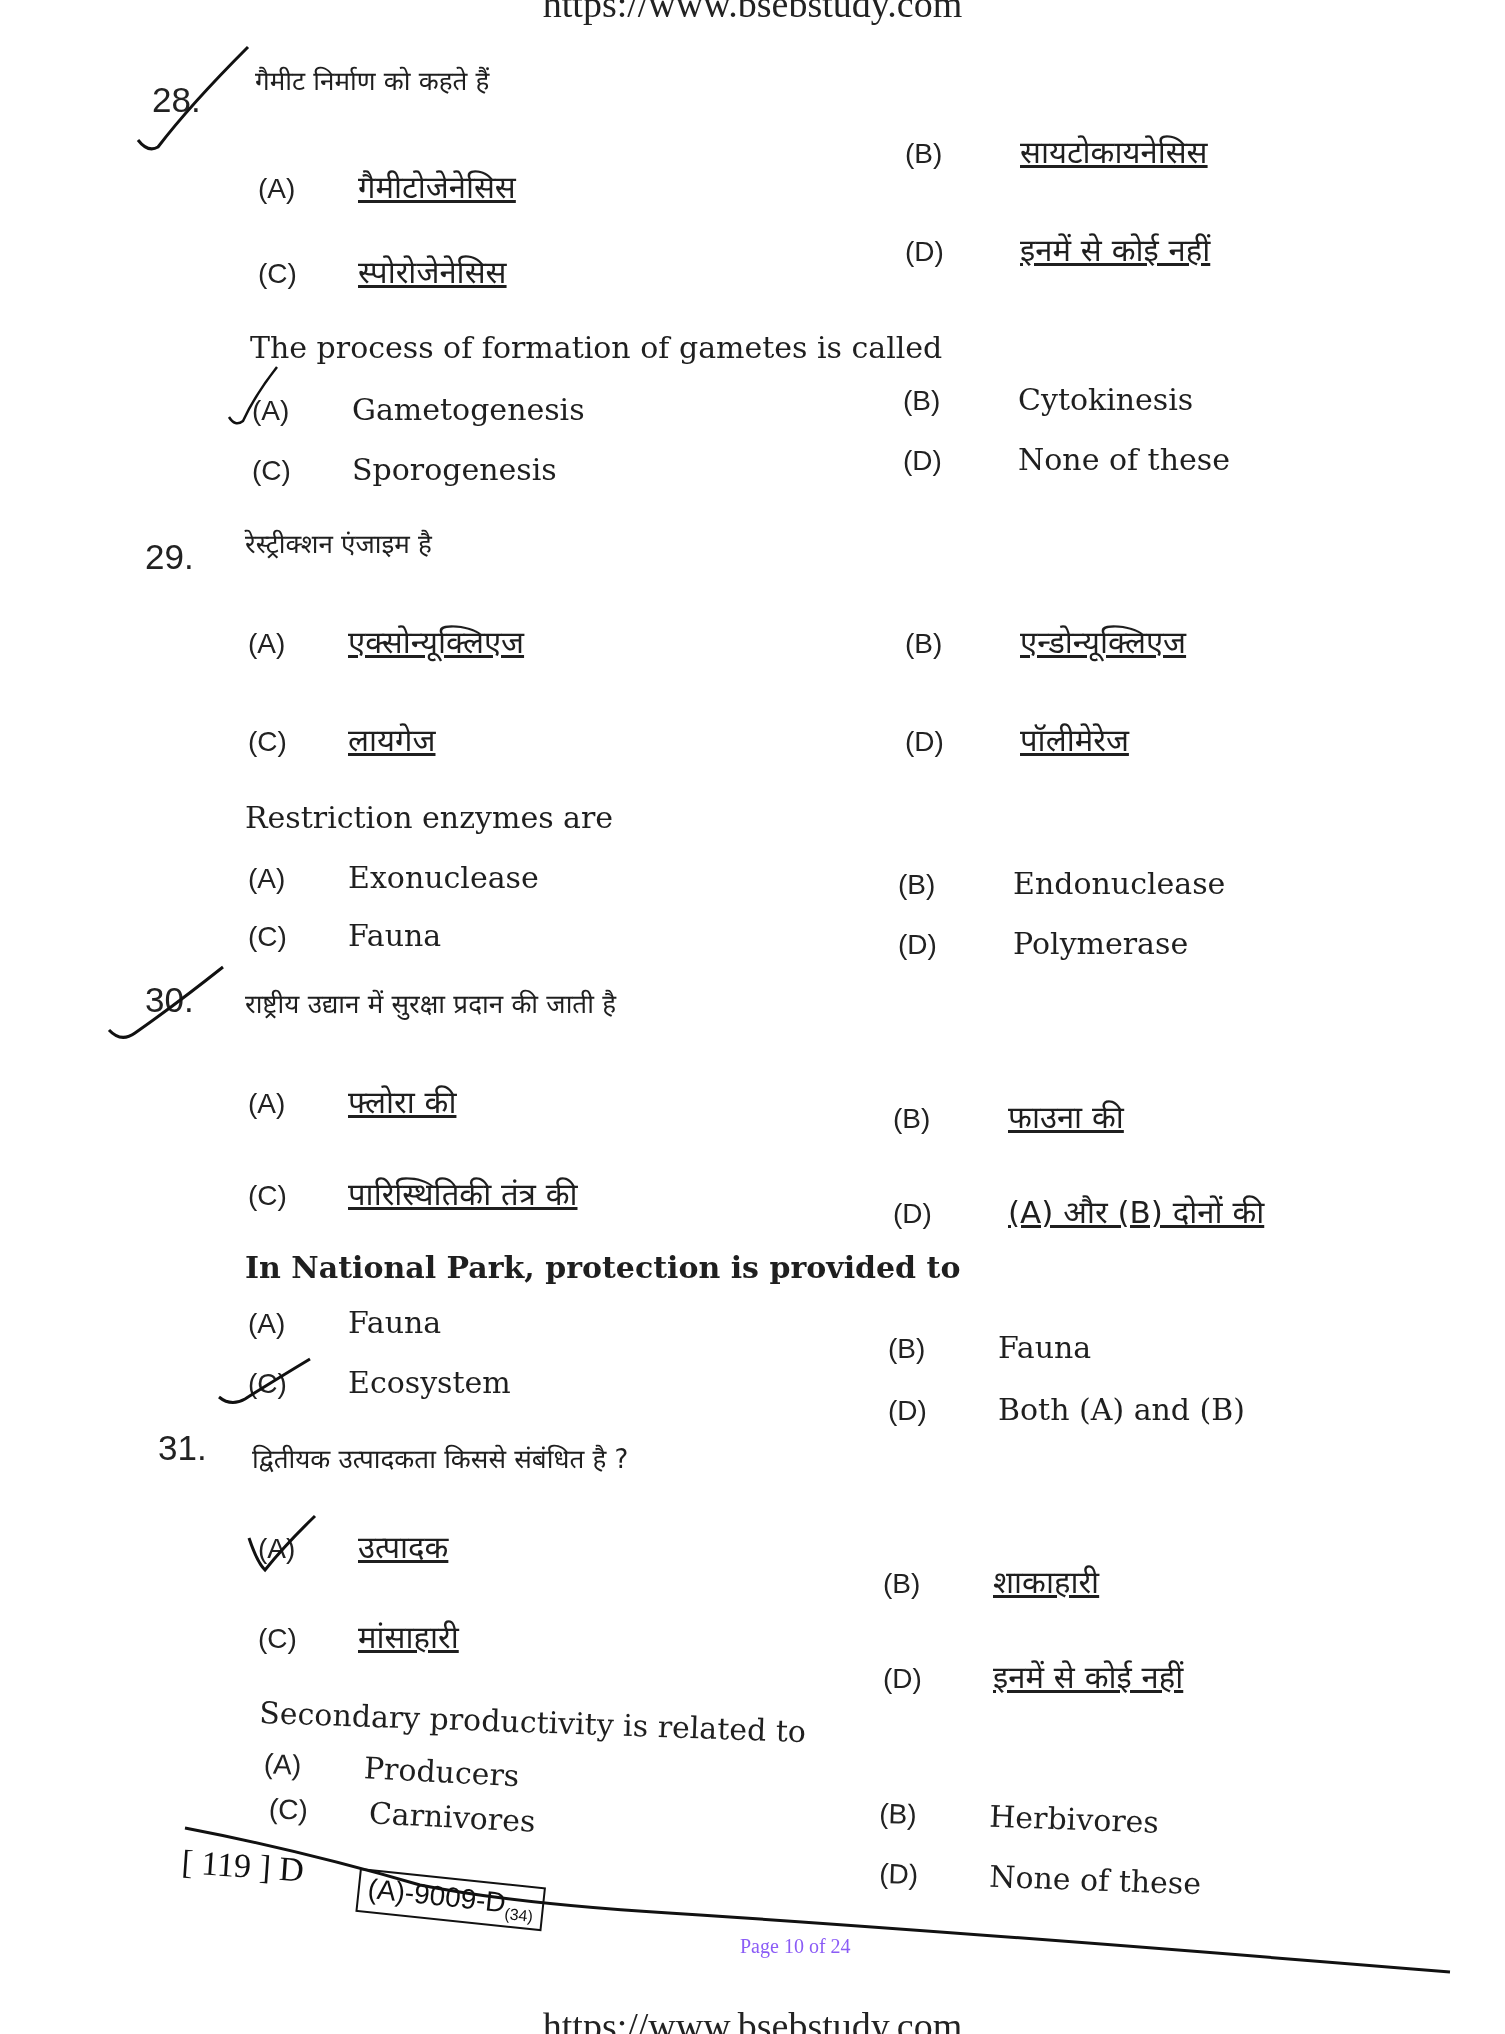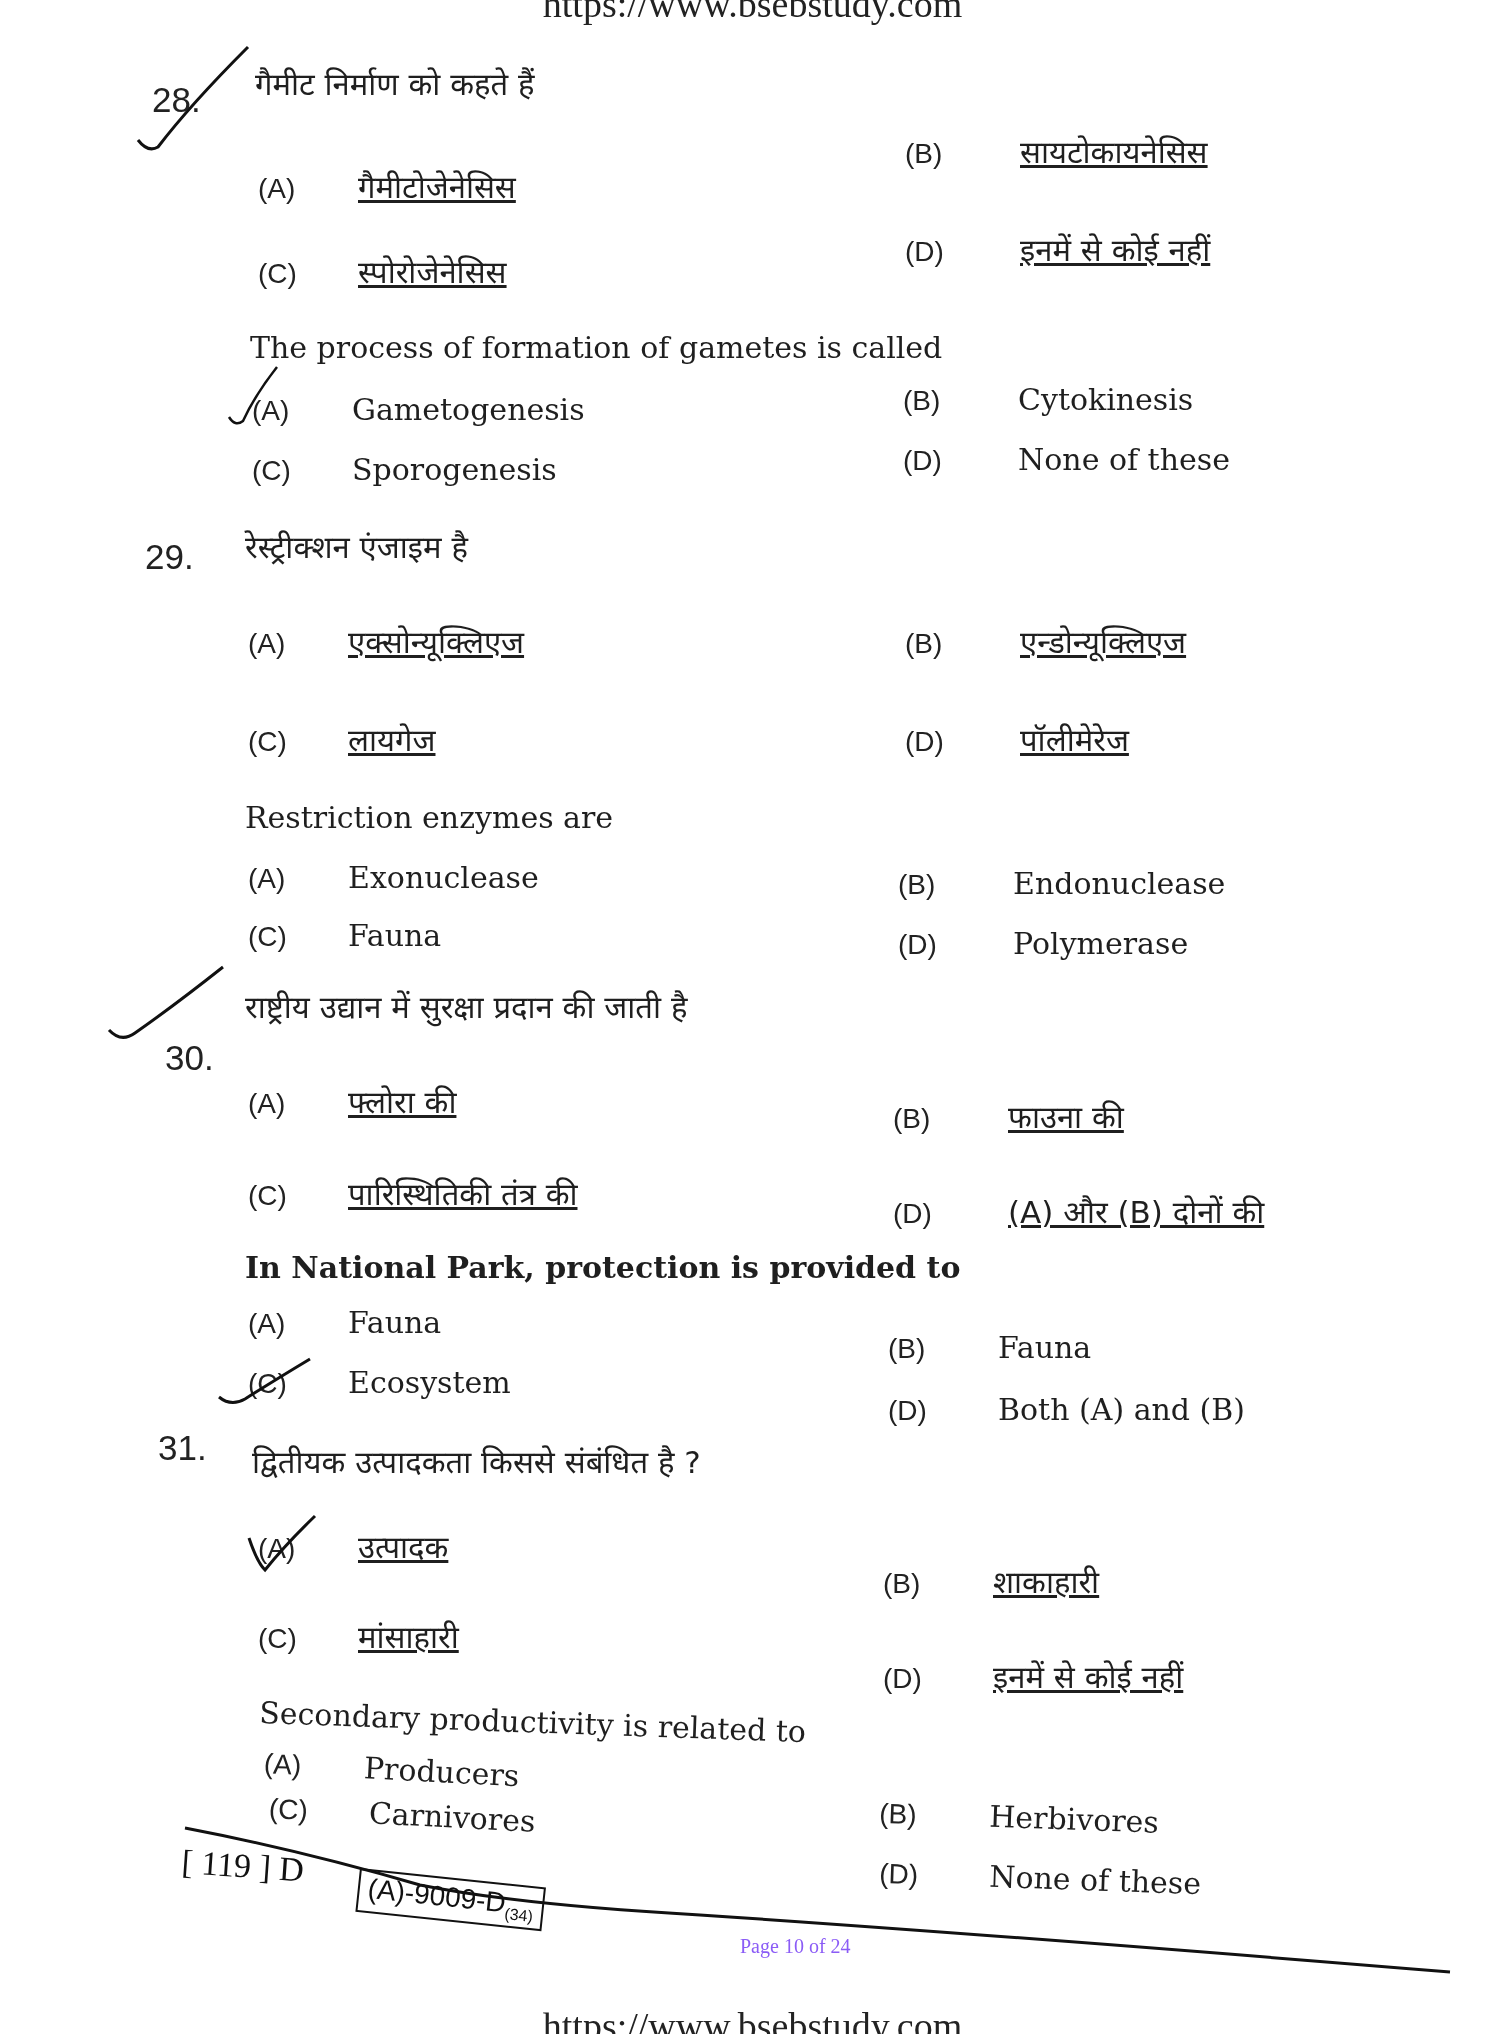--- a/index.html
+++ b/index.html
@@ -12,21 +12,21 @@
     font-family: "Liberation Serif", serif; font-size: 38px; color: #222;
   }
   .url.top { top: -18px; }
   .url.bottom { top: 2004px; }
   .qnum {
     position: absolute; font-family: Liberation Sans, sans-serif; font-size: 35px; color: #222;
   }
   .stem {
     position: absolute; font-size: 32px; color: #1f1f1f; white-space: nowrap;
   }
-  .stem.hi { font-family: "DejaVu Sans", sans-serif; font-size: 31px; }
+  .stem.hi { font-family: "DejaVu Sans", sans-serif; font-size: 26px; }
   .stem.en { font-family: "DejaVu Serif", serif; font-size: 30px; }
   .opt {
     position: absolute; white-space: nowrap; display: flex; align-items: baseline;
   }
   .opt .lbl {
     display: inline-block; width: 100px;
     font-family: "Liberation Sans", sans-serif; font-size: 28px; color: #222;
   }
   .opt .txt { font-size: 31px; color: #1f1f1f; }
   .opt.hi .txt { font-family: "DejaVu Sans", sans-serif; text-decoration: underline; }
@@ -123,21 +123,21 @@
       <span class="lbl">(C)</span>
       <span class="txt">Fauna</span>
     </div>
   <div class="opt en" style="left:898px;top:926px;">
       <span class="lbl" style="width:115px">(D)</span>
       <span class="txt">Polymerase</span>
     </div>
 </div>
 
 <div>
-  <span class="qnum" style="left:145px;top:1038px;margin-left:20px;">30.</span>
+  <span class="qnum" style="left:145px;top:980px;">30.</span>
   <span class="stem hi" style="left:245px;top:985px;">राष्ट्रीय उद्यान में सुरक्षा प्रदान की जाती है</span>
   <div class="opt hi" style="left:248px;top:1080px;">
       <span class="lbl">(A)</span>
       <span class="txt">फ्लोरा की</span>
     </div>
   <div class="opt hi" style="left:893px;top:1095px;">
       <span class="lbl" style="width:115px">(B)</span>
       <span class="txt">फाउना की</span>
     </div>
   <div class="opt hi" style="left:248px;top:1172px;">

